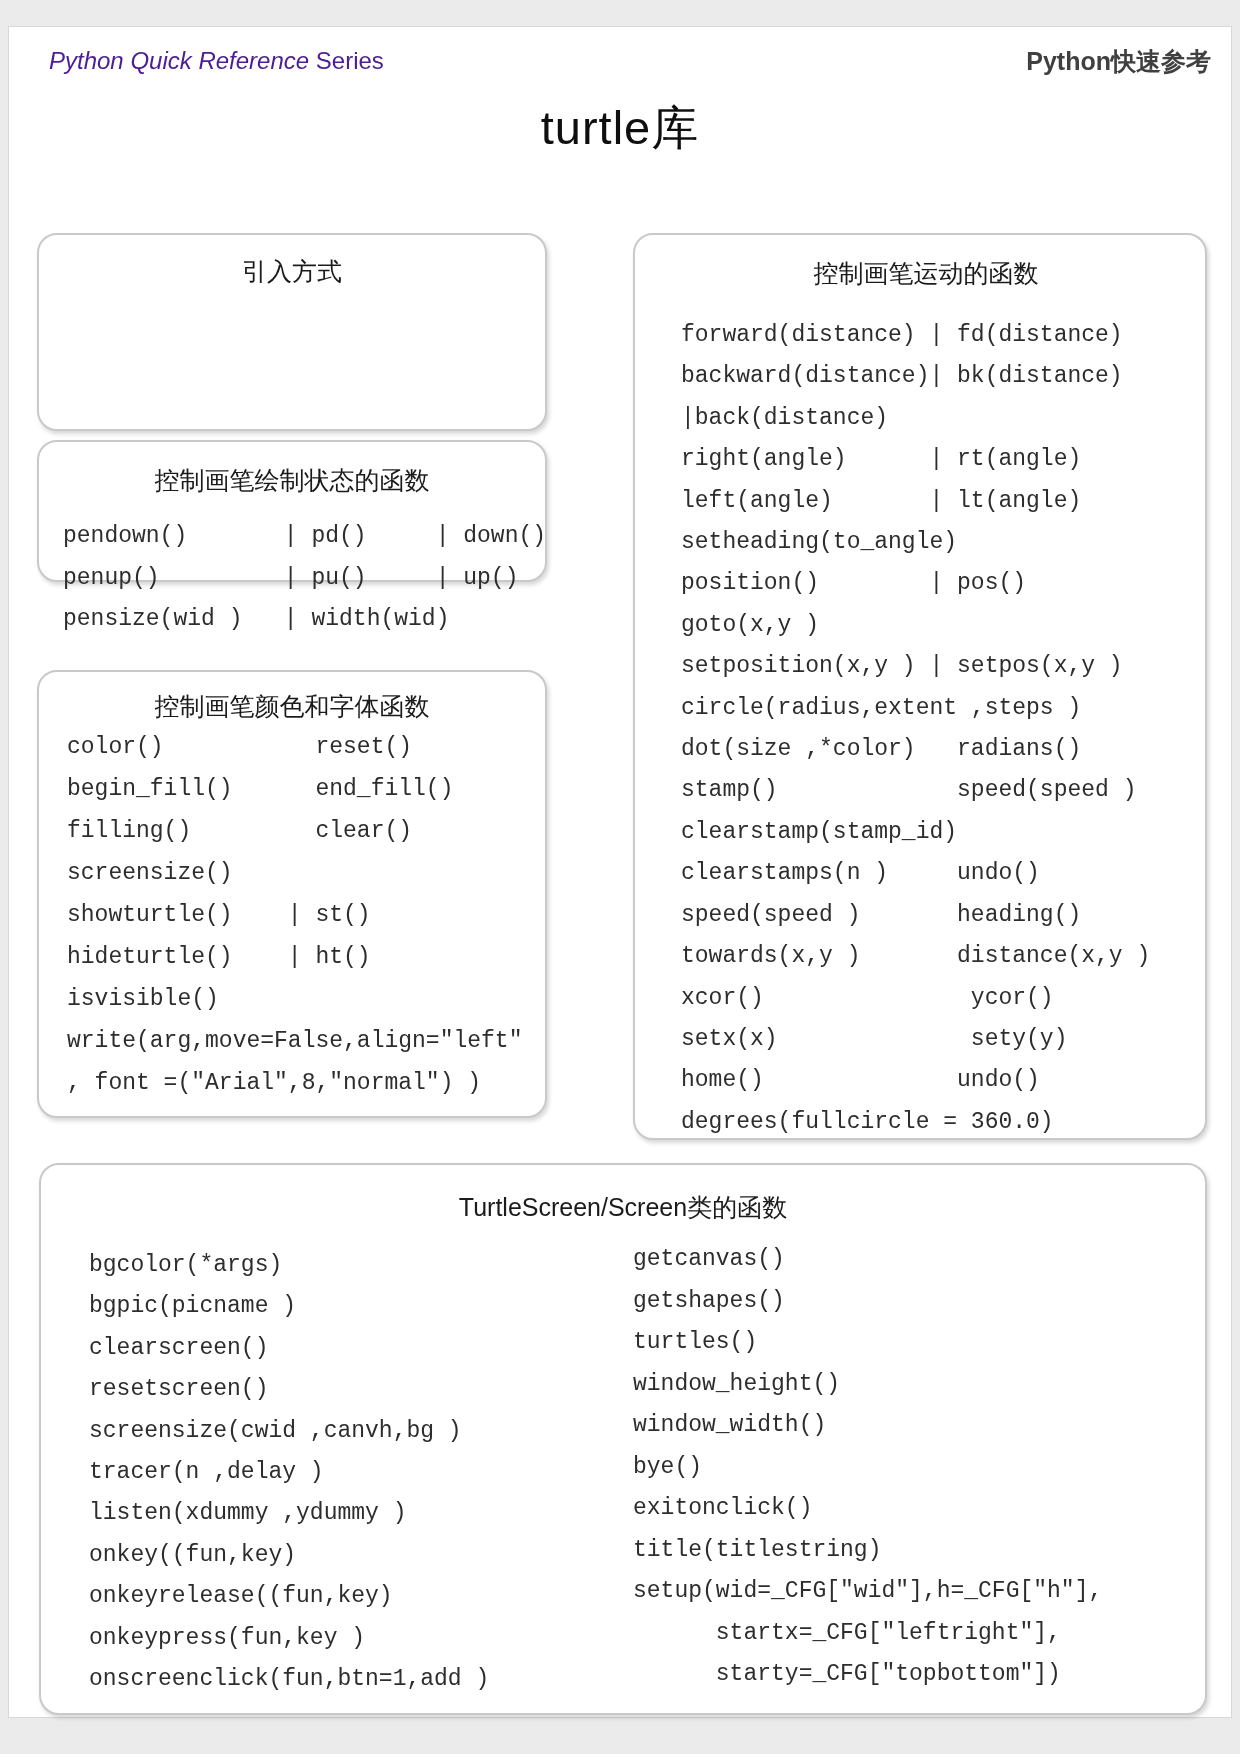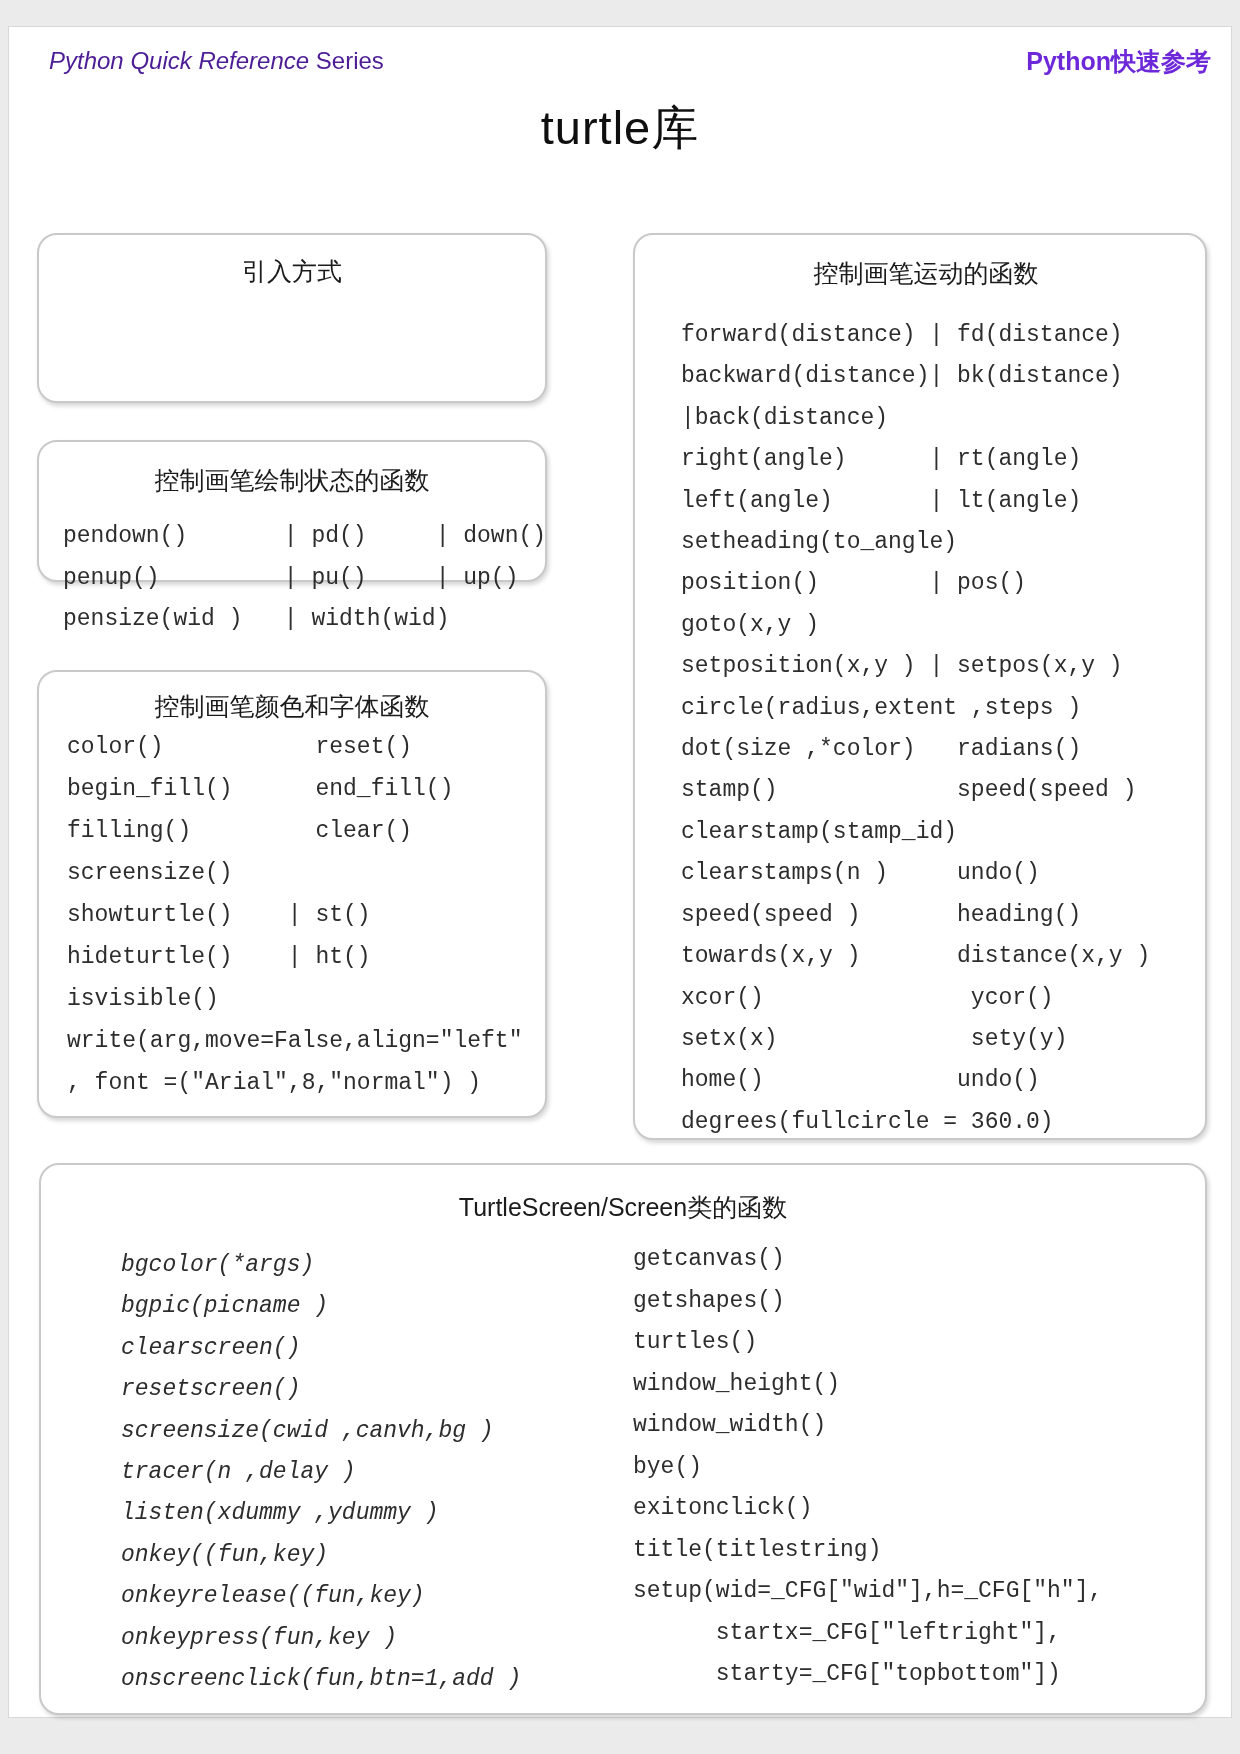--- a/index.html
+++ b/index.html
@@ -17,21 +17,21 @@
     border: 1px solid #d8d8d8;
     box-sizing: border-box;
   }
   .hdr-left {
     position: absolute; left: 40px; top: 20px;
     font-size: 24px; color: #4c1d95; white-space: pre;
   }
   .hdr-left .it { font-style: italic; }
   .hdr-right {
     position: absolute; right: 20px; top: 18px;
-    font-size: 25px; font-weight: 700; color: #6d28d9;
+    font-size: 25px; font-weight: 700; color: #404040;
   }
   .page-title {
     position: absolute; left: 0; right: 0; top: 70px;
     text-align: center;
     font-size: 47px; font-weight: 400; color: #0f0f0f;
     letter-spacing: 1px;
   }
   .box {
     position: absolute;
     background: #ffffff;
@@ -45,39 +45,39 @@
     text-align: center;
     font-size: 25px; color: #1b1b1b;
   }
   .code {
     position: absolute;
     font-family: "Liberation Mono", "DejaVu Sans Mono", monospace;
     font-size: 23px; color: #2d2d2d;
     white-space: pre;
   }
   
-  #box-import        { left: 28px;  top: 206px;  width: 510px;  height: 170px; }
+  #box-import        { left: 28px;  top: 206px;  width: 510px;  height: 198px; }
   #box-import        .box-title { top: 20px; }
   #box-import        .code { left: 48px; top: 70px;  line-height: 40px; }
 
   #box-pen-state     { left: 28px;  top: 413px;  width: 510px;  height: 142px; }
   #box-pen-state     .box-title { top: 22px; }
   #box-pen-state     .code { left: 24px; top: 74px;  line-height: 41.5px; }
 
   #box-pen-color     { left: 28px;  top: 643px;  width: 510px;  height: 448px; padding-left: 18px; }
   #box-pen-color     .box-title { top: 18px; }
   #box-pen-color     .code { left: 28px; top: 54px;  line-height: 42px; }
 
   #box-motion        { left: 624px; top: 206px;  width: 574px;  height: 907px; }
   #box-motion        .box-title { top: 22px; padding-left: 12px; }
   #box-motion        .code { left: 46px; top: 80px;  line-height: 41.4px; }
 
   #box-screen        { left: 30px;  top: 1136px; width: 1168px; height: 552px; }
   #box-screen        .box-title { top: 26px; }
-  #box-screen        .code.col-left  { left: 80px;  top: 80px; line-height: 41.4px; font-style: italic; }
+  #box-screen        .code.col-left  { left: 48px;  top: 80px; line-height: 41.4px; }
   #box-screen        .code.col-right { left: 592px; top: 74px; line-height: 41.5px; }
 </style>
 </head>
 <body>
 
 <div class="page">
 
   <div class="hdr-left"><span class="it">Python Quick Reference</span><span> Series</span></div>
 
   <div class="hdr-right">Python快速参考</div>

